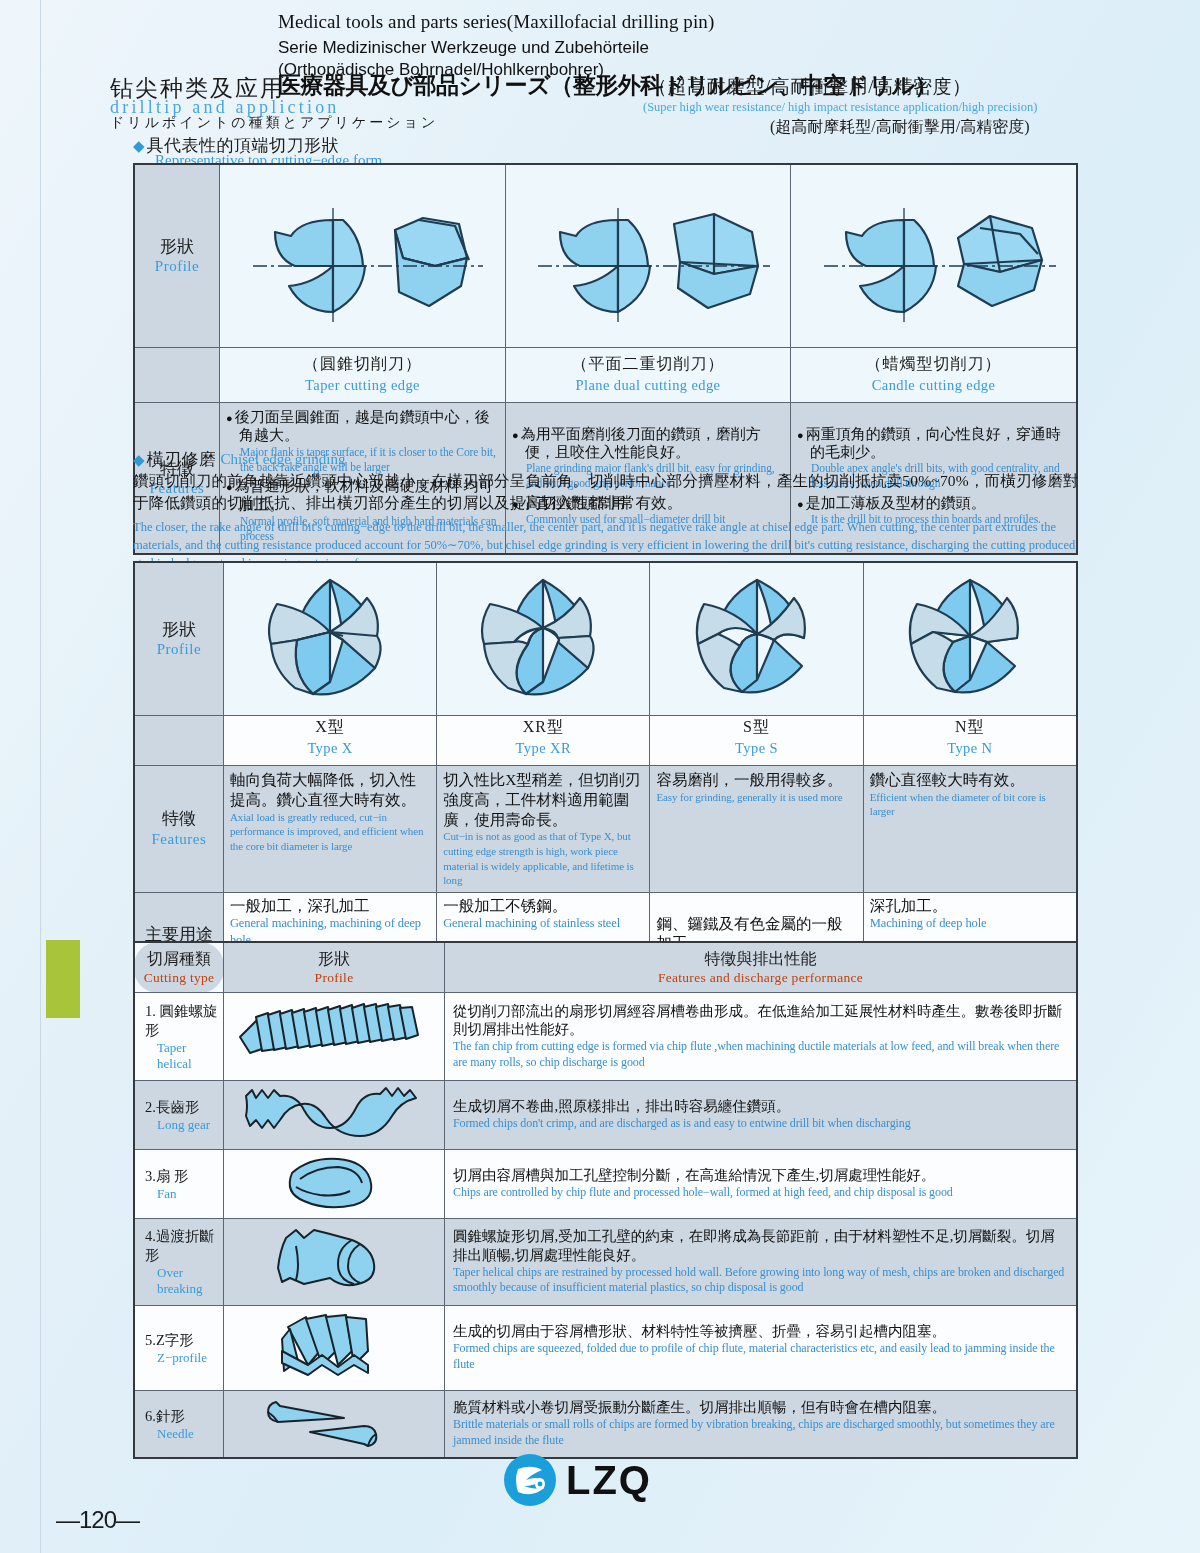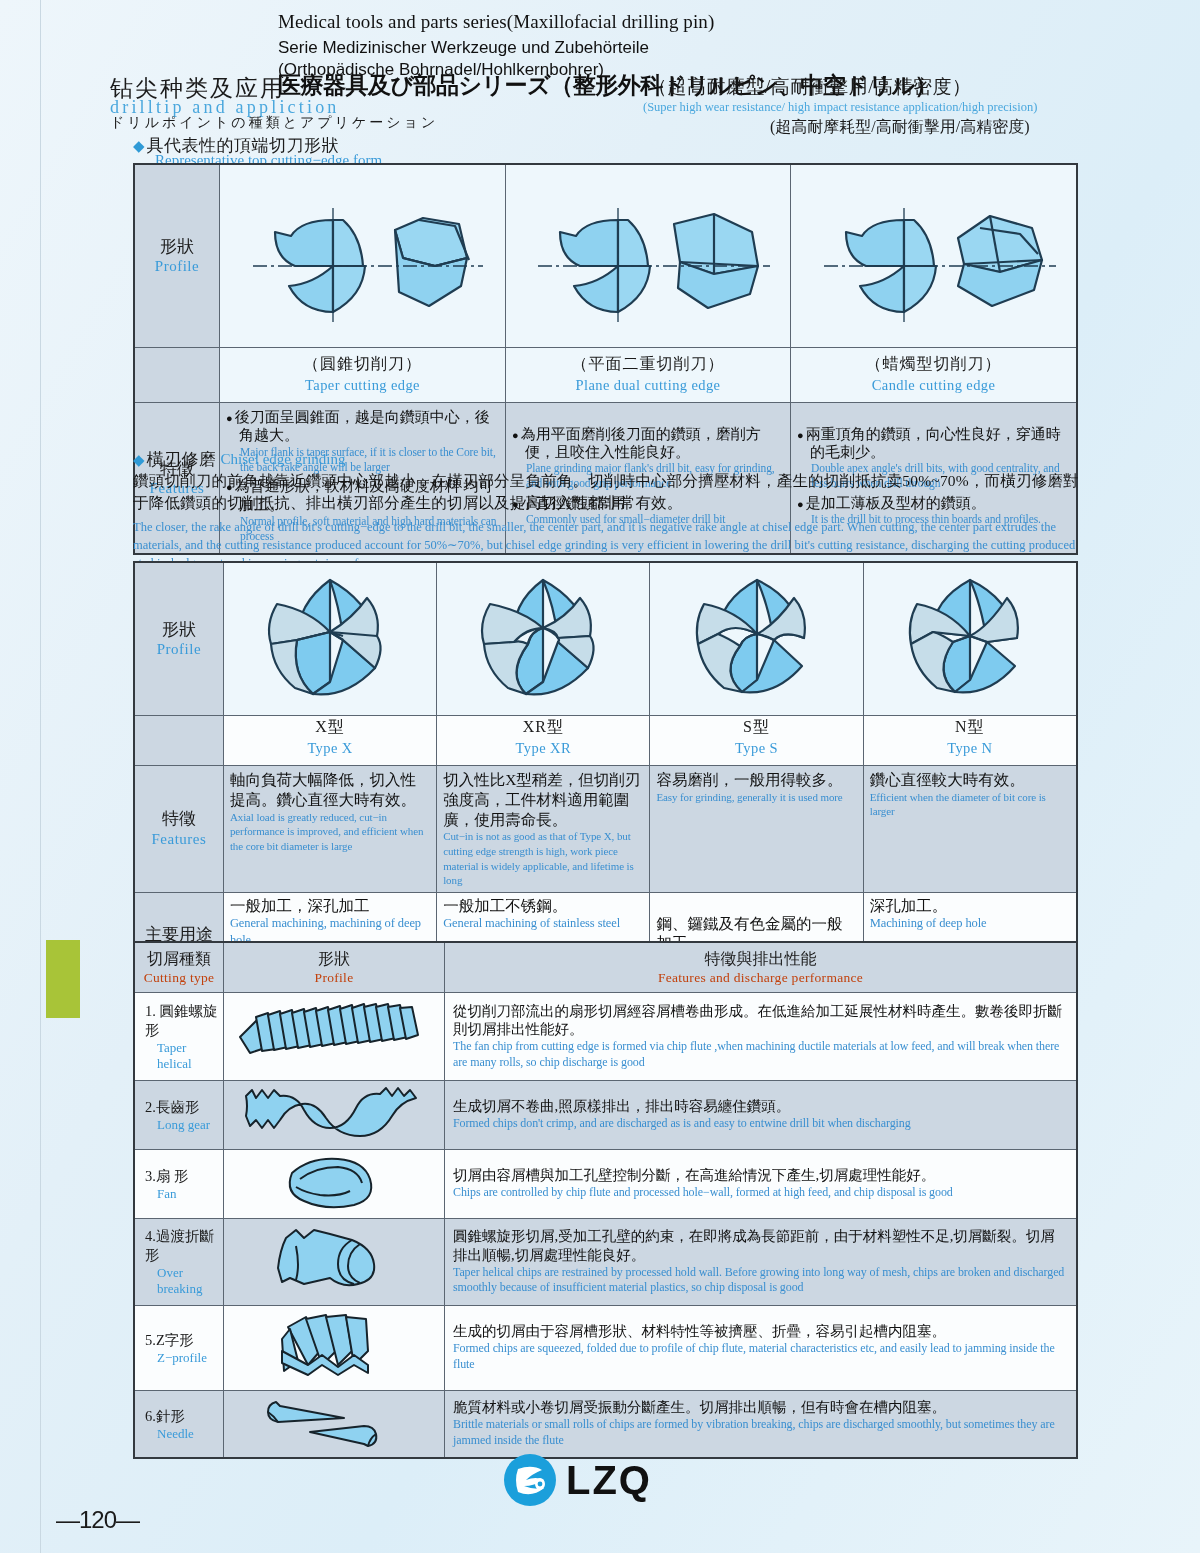--- a/index.html
+++ b/index.html
@@ -360,21 +360,21 @@
     </tr>
   </tbody>
     </table>
 
   <div class="greentab"></div>
 
 
   <table class="tbl t3" style="left:133px;top:941px;width:945px;">
     <tbody>
         <tr>
-      <td class="hd" style="width:88px;">
+      <td class="hd" style="width:88px;border-radius:24px;">
         <span class="c">切屑種類</span>
         <span class="e">Cutting type</span>
       </td>
       <td class="hd" style="width:220px;">
         <span class="c">形狀</span>
         <span class="e">Profile</span>
       </td>
       <td class="hd">
         <span class="c">特徵與排出性能</span>
         <span class="e">Features and discharge performance</span>

